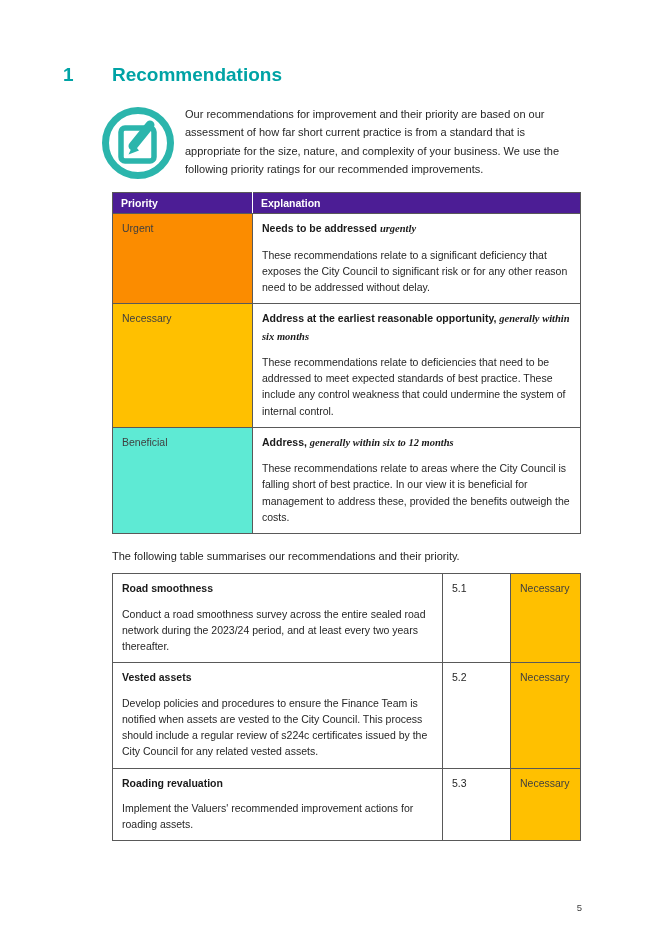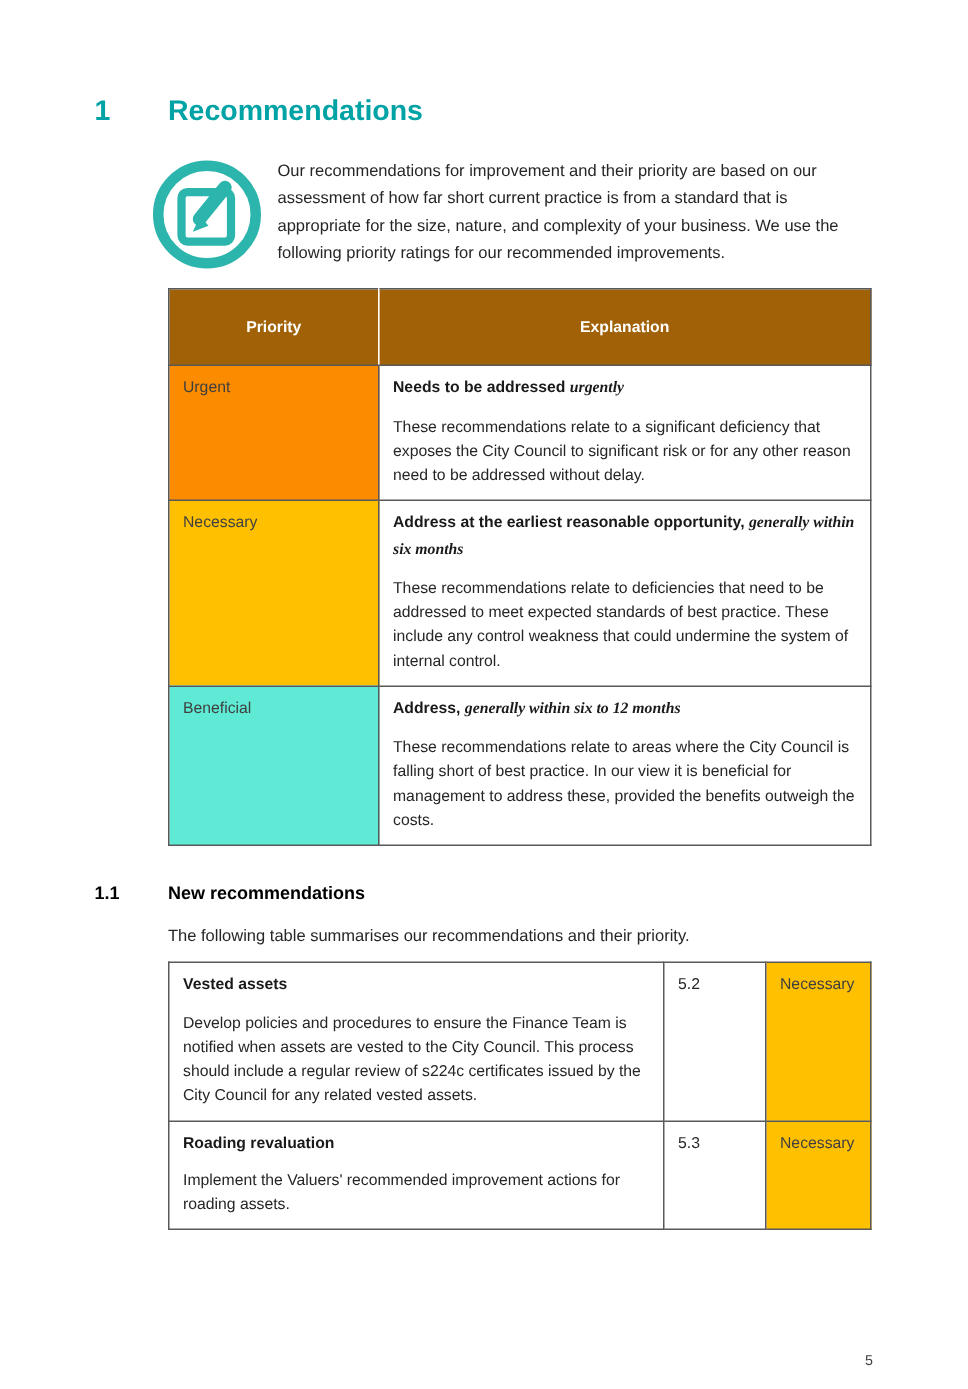--- a/index.html
+++ b/index.html
@@ -22,23 +22,23 @@
   .lead-icon { width:76px; height:76px; flex:none; }
   .lead-text { margin-left:9px; width:404px; font-size:11px; line-height:18.4px; color:#262626; }
 
   
   table.tbl {
     border-collapse:collapse; table-layout:fixed;
     margin:11px 0 0 49px; width:468px;
     font-size:10.5px; line-height:1.55; color:#262626;
   }
   .tbl th {
-    background:#a16207; color:#ffffff; text-align:center;
+    background:#4c1d95; color:#ffffff; text-align:left;
     font-size:10.5px; font-weight:bold;
-    padding:17px 8px; border:1px solid #595959;
+    padding:2px 8px; border:1px solid #595959;
     border-right:1px solid #ffffff;
   }
   .tbl th:last-child { border-right:1px solid #595959; }
   .tbl td { border:1px solid #595959; vertical-align:top; padding:6px 9px 8px 9px; }
   .tbl p { margin:0 0 9px 0; }
   .tbl p:last-child { margin-bottom:0; }
   .exp-title { font-weight:bold; color:#1a1a1a; }
   .exp-title em { font-style:italic;font-family:Liberation Serif, serif; }
   .rec-title { font-weight:bold; color:#1a1a1a; }
 
@@ -104,33 +104,37 @@
     <tr>
       <td class="cell-priority bg-beneficial">Beneficial</td>
       <td>
         <p class="exp-title"><span>Address, </span><em>generally within six to 12 months</em></p>
         <p>These recommendations relate to areas where the City Council is falling short of best practice. In our view it is beneficial for management to address these, provided the benefits outweigh the costs.</p>
       </td>
     </tr>
   </tbody>
     </table>
 
-  <div class="sec-title">
-    <span class="num">1.1</span>
-    <span>New recommendations</span>
-  </div>
   <div class="sec-intro">The following table summarises our recommendations and their priority.</div>
 
   <table class="tbl">
     <colgroup>
         <col style="width:330px">
         <col style="width:68px">
         <col style="width:70px">
       </colgroup>
     <tbody>
+    <tr>
+      <td>
+        <p class="rec-title">Road smoothness</p>
+        <p>Conduct a road smoothness survey across the entire sealed road network during the 2023/24 period, and at least every two years thereafter.</p>
+      </td>
+      <td>5.1</td>
+      <td class="cell-priority bg-necessary">Necessary</td>
+    </tr>
     <tr>
       <td>
         <p class="rec-title">Vested assets</p>
         <p>Develop policies and procedures to ensure the Finance Team is notified when assets are vested to the City Council. This process should include a regular review of s224c certificates issued by the City Council for any related vested assets.</p>
       </td>
       <td>5.2</td>
       <td class="cell-priority bg-necessary">Necessary</td>
     </tr>
     <tr>
       <td>

